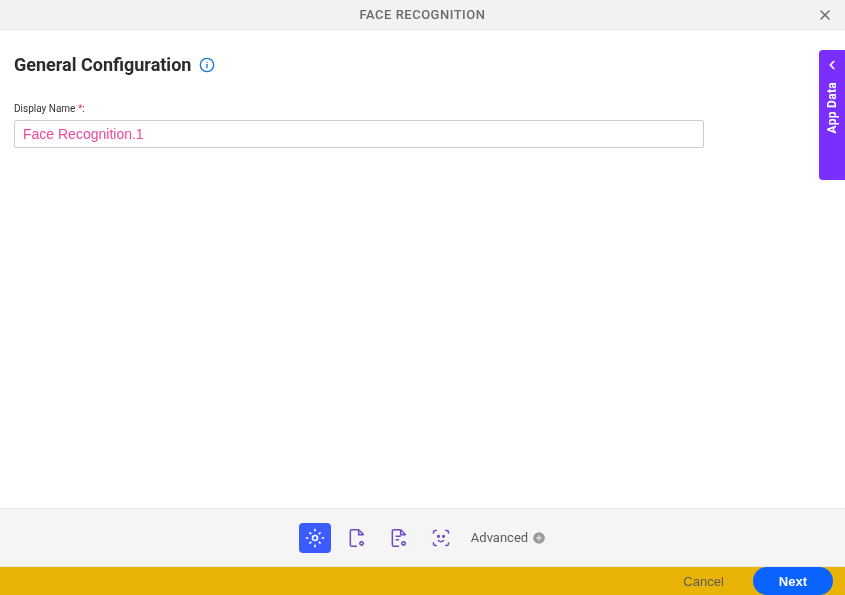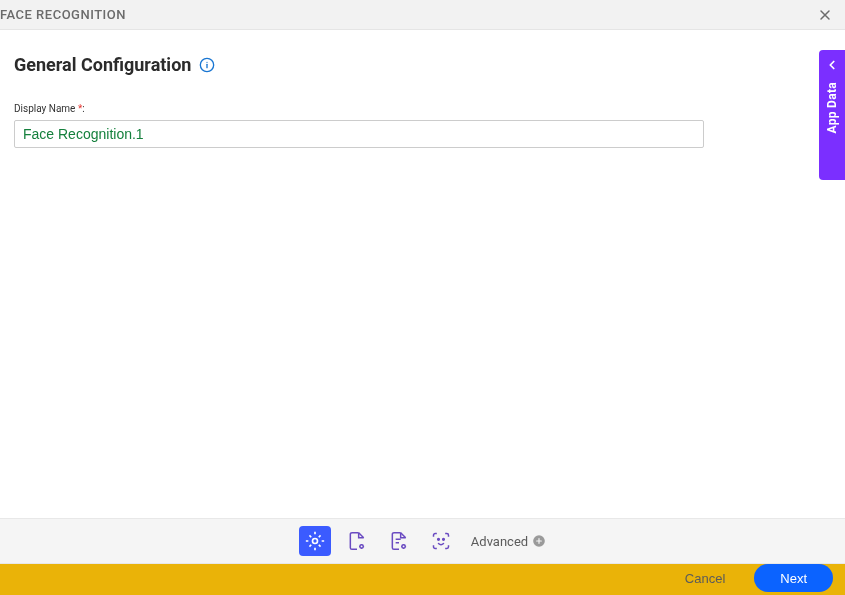--- a/index.html
+++ b/index.html
@@ -3,20 +3,21 @@
   <meta charset="utf-8">
   <style>
     * { margin: 0; padding: 0; box-sizing: border-box; }
     html, body { width: 845px; height: 595px; font-family: -apple-system, BlinkMacSystemFont, "Segoe UI", Roboto, Arial, sans-serif; overflow: hidden; background: #fff; }
     
     .modal-header {
       height: 30px;
       background: #f2f2f2;
       display: flex;
       align-items: center;
+      justify-content: center;
       position: relative;
       border-bottom: 1px solid #e5e5e5;
     }
     .modal-title {
       font-size: 13px;
       font-weight: 500;
       color: #6b6b6b;
       letter-spacing: 0.5px;
     }
     .close-btn {
@@ -67,45 +68,44 @@
       display: block;
     }
     .required { color: #e53935; }
     .text-input {
       width: 690px;
       height: 28px;
       border: 1px solid #ccc;
       border-radius: 2px;
       padding: 4px 8px;
       font-size: 14px;
-      color: #15803d;
+      color: #ec4899;
       background: #fff;
     }
     .textarea-input {
       width: 690px;
       height: 54px;
       border: 1px solid #ccc;
       border-radius: 2px;
       padding: 6px 8px;
       font-size: 14px;
       color: #333;
       resize: none;
       background: #fff;
     }
     
     .icon-strip {
-      height: 46px;
+      height: 59px;
       background: #f5f5f5;
       display: flex;
       align-items: center;
       justify-content: center;
       gap: 10px;
       border-top: 1px solid #e8e8e8;
       border-bottom: 1px solid #e8e8e8;
-      margin-top: 10px;
     }
     .icon-box {
       width: 32px;
       height: 30px;
       display: flex;
       align-items: center;
       justify-content: center;
       border-radius: 4px;
       cursor: pointer;
     }
@@ -135,21 +135,21 @@
       justify-content: flex-end;
       gap: 9px;
       padding-right: 12px;
       background: #eab308;
     }
     .btn {
       height: 28px;
       padding: 0 20px;
       border-radius: 14px;
       font-size: 13px;
-      font-weight: 400;
+      font-weight: 700;
       cursor: pointer;
       display: flex;
       align-items: center;
       justify-content: center;
     }
     .btn-cancel { background: none; border: none; color: #5b5b5b; font-weight: 500; }
     .btn-next { background: #0b63ff; border: none; color: #fff; padding: 0 26px; }
     .btn-ok { background: #fff; border: 1.5px solid #b0b0b0; color: #5b5b5b; padding: 0 26px; }
     
     .side-tab {

